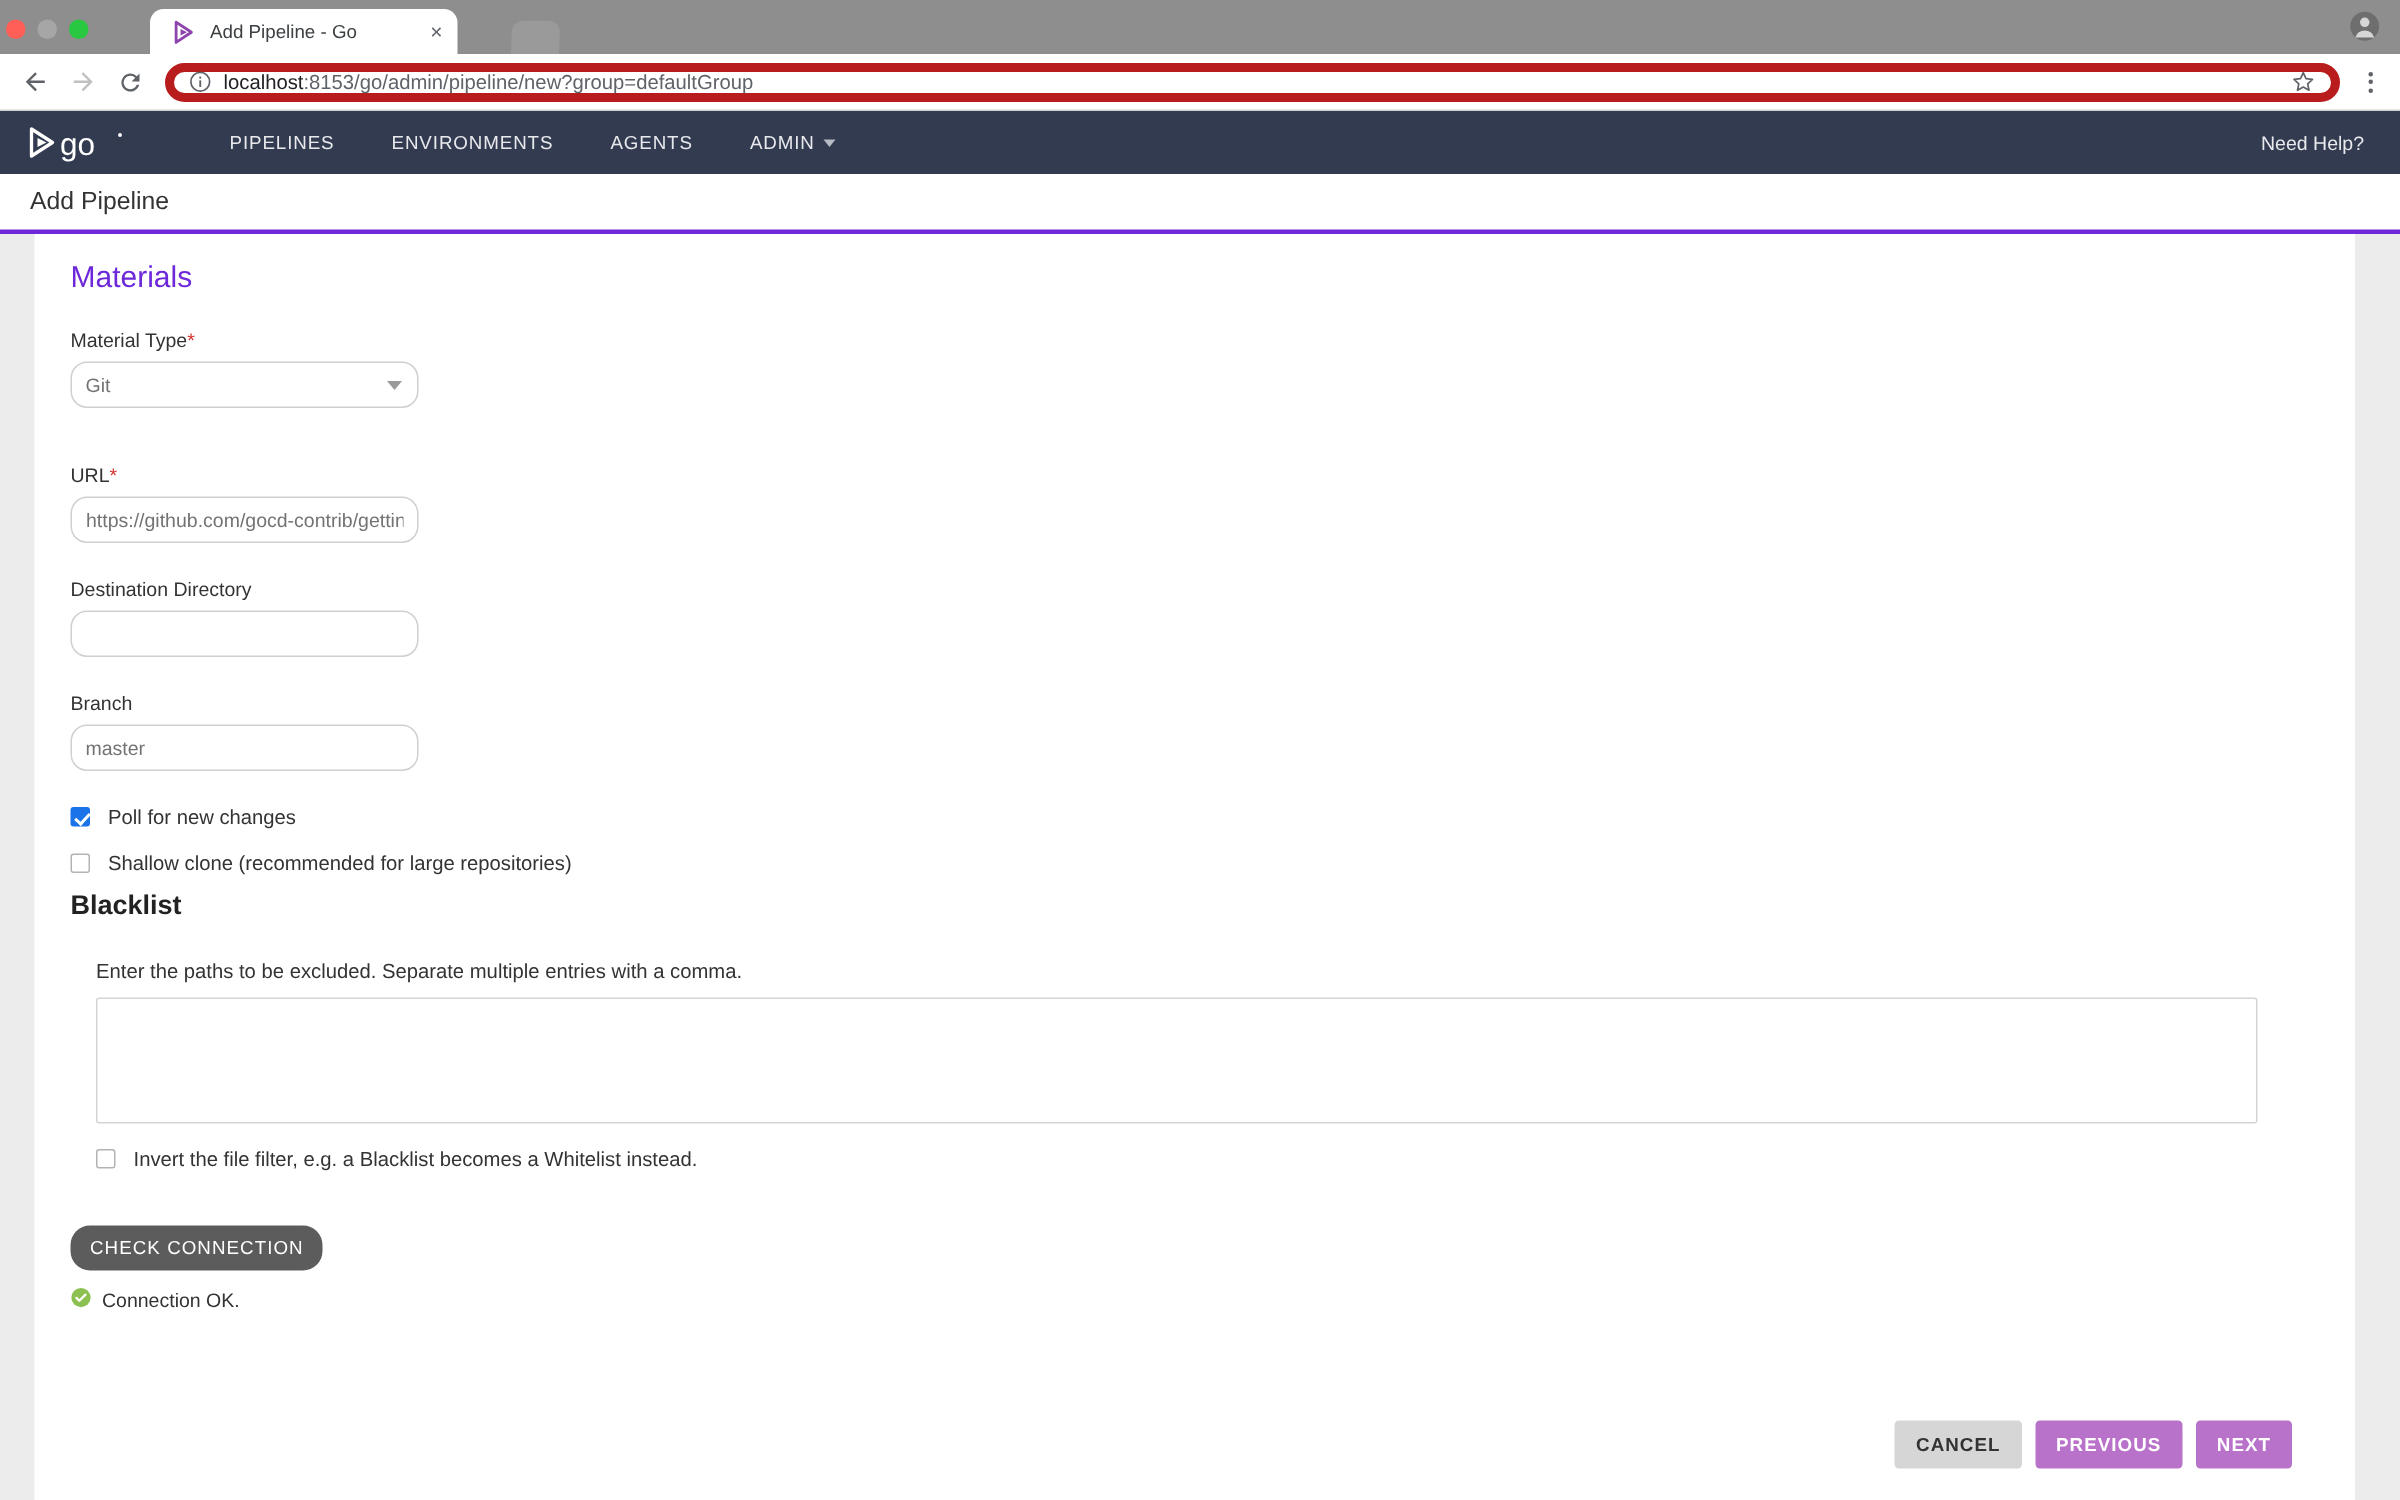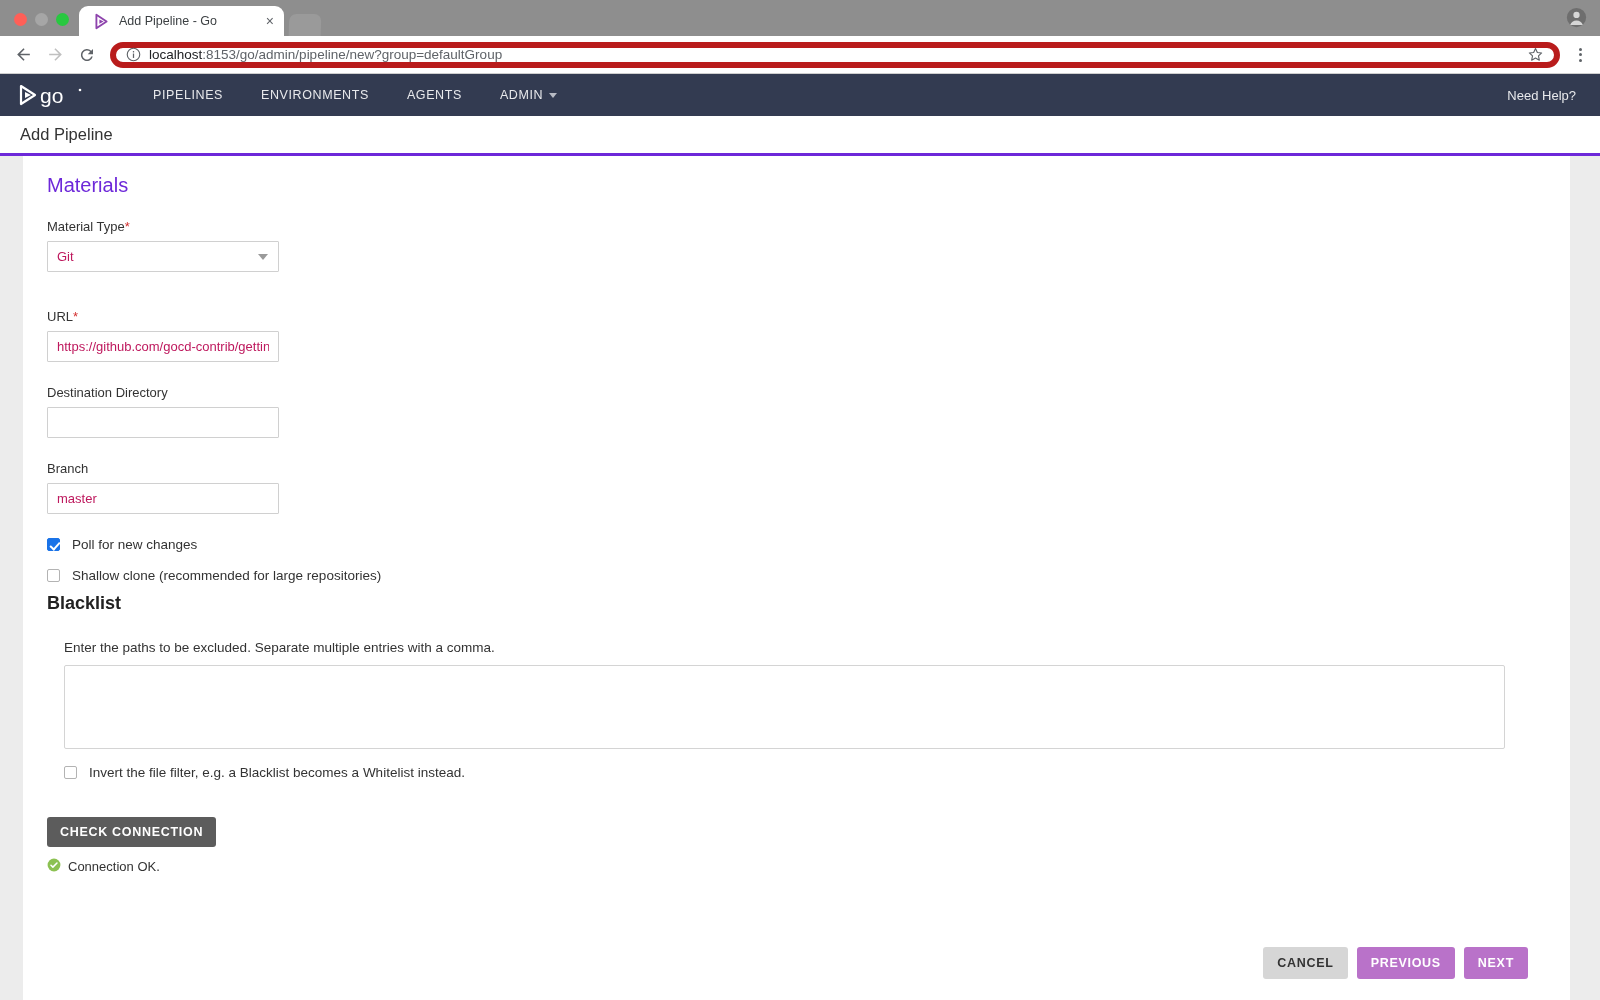--- a/index.html
+++ b/index.html
@@ -10,22 +10,23 @@
     overflow: hidden;
     font-family: "Liberation Sans", sans-serif;
     background: #ffffff;
   }
 
   
   .browser { width: 1600px; height: 1000px; position: relative; }
 
   .tabstrip {
     height: 36px; background: #8e8e8e;
-    display: flex; align-items: flex-end; padding-left: 10px;
+    display: flex; align-items: flex-end; 
     position: relative;
+    gap: 31px;
   }
   .traffic { display: flex; align-items: center; gap: 8px; padding: 0 10px 10px 4px; }
   .dot { width: 13px; height: 13px; border-radius: 50%; display: block; }
   .dot.red { background: #ff5f57; }
   .dot.yellow { background: #a6a6a6; }
   .dot.green { background: #28c840; }
 
   .tab {
     height: 30px; width: 205px; background: #ffffff;
     border-radius: 9px 9px 0 0;
@@ -122,22 +123,22 @@
 
   .field { margin-bottom: 23px; }
   .field-label {
     display: block; font-size: 13px; color: #333;
     margin-bottom: 7px;
   }
   .req { color: #d32f2f; }
 
   .text-input {
     width: 232px; height: 31px; border: 1px solid #d0d0d0;
-    border-radius: 1px; background: #fff; font-size: 13px;
-    color: #be185d; padding: 0 9px; outline: none;
+    border-radius: 11px; background: #fff; font-size: 13px;
+    color: #737373; padding: 0 9px; outline: none;
     font-family: "Liberation Sans", sans-serif;
   }
   .select-wrap { position: relative; width: 232px; }
   .select-wrap .text-input { width: 232px; padding-right: 26px; }
   .sel-caret {
     position: absolute; right: 11px; top: 13px;
     width: 0; height: 0; border-left: 5px solid transparent;
     border-right: 5px solid transparent; border-top: 6px solid #9a9a9a;
     pointer-events: none;
   }
@@ -168,22 +169,22 @@
     display: block; width: 1441px; height: 84px;
     border: 1px solid #d4d4d4; border-radius: 2px; background: #fff;
     resize: none; outline: none; font-size: 13px; padding: 8px;
     font-family: "Liberation Sans", sans-serif;
   }
   .invert-row { display: flex; align-items: center; margin-top: 16px; }
   .invert-row .check-label { font-size: 13.5px; }
 
   .check-conn-wrap { margin-top: 37px; }
   .btn-check {
-    background: #5c5c5c; color: #fff; border: none; border-radius: 3px;
-    font-size: 12.5px; font-weight: bold; letter-spacing: .7px;
+    background: #5c5c5c; color: #fff; border: none; border-radius: 13px;
+    font-size: 12.5px; font-weight: normal; letter-spacing: .7px;
     padding: 8px 13px; cursor: pointer;
     font-family: "Liberation Sans", sans-serif;
   }
   .conn-status { display: flex; align-items: center; gap: 7px; margin-top: 11px; }
   .conn-status span { font-size: 13px; color: #333; }
 
   .footer-actions {
     position: absolute; right: 42px; bottom: 21px;
     display: flex; align-items: center; gap: 9px;
   }

